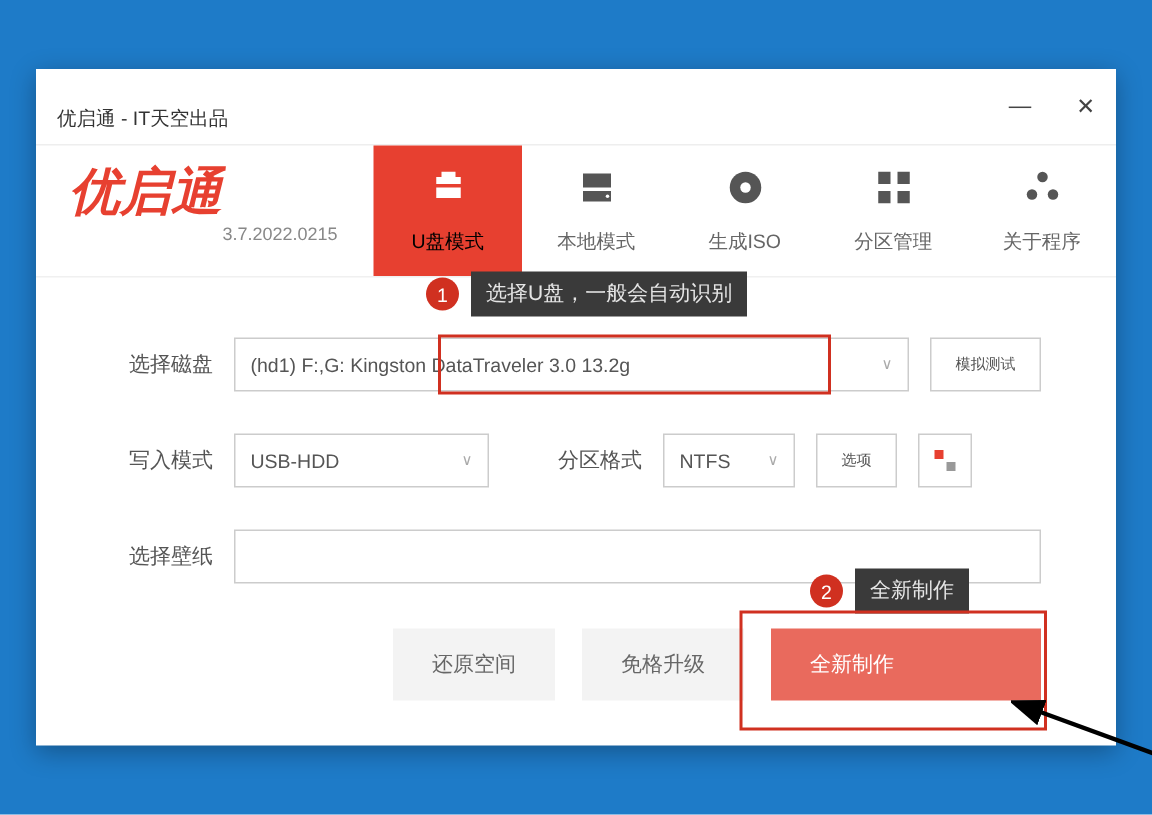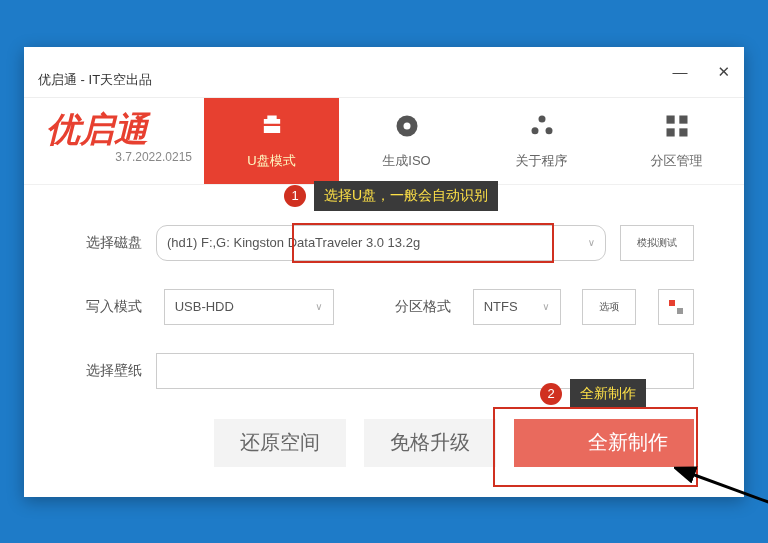--- a/index.html
+++ b/index.html
@@ -3,47 +3,47 @@
   <meta charset="utf-8">
   <style>
     * { margin: 0; padding: 0; box-sizing: border-box; font-family: "Microsoft YaHei", sans-serif; }
     body { background: #1e7bc8; display: flex; align-items: center; justify-content: center; width: 768px; height: 543px; }
     .window { background: #fff; width: 720px; box-shadow: 0 4px 16px rgba(0,0,0,0.3); }
     .titlebar { display: flex; align-items: center; justify-content: space-between; padding: 8px 14px; border-bottom: 1px solid #eee; }
     .titlebar-text { font-size: 13px; color: #333; margin-top: 16px; }
     .titlebar-controls { display: flex; gap: 30px; }
     .tb-btn { font-size: 15px; color: #444; cursor: pointer; }
     .header { display: flex; align-items: stretch; border-bottom: 1px solid #f0f0f0; }
-    .logo-area { padding: 14px 8px 10px 22px; width: 180px; }
+    .logo-area { padding: 14px 20px 10px 22px; width: 225px; }
     .logo-text { font-size: 34px; font-weight: 900; color: #e74030; font-style: italic; line-height: 1; }
     .version { font-size: 12px; color: #888; text-align: right; margin-top: 4px; padding-right: 4px;}
     .tabs { display: flex; flex: 1; }
     .tab { flex: 1; display: flex; flex-direction: column; align-items: center; justify-content: center; padding: 14px 4px; cursor: pointer; gap: 8px; }
     .tab.active { background: #e74030; color: #fff; }
     .tab.active .tab-icon svg { fill: #fff; }
     .tab-icon svg { fill: #555; width: 28px; height: 28px; }
     .tab-label { font-size: 13px; color: #666; }
-    .tab.active .tab-label { color: #fef9c3; }
+    .tab.active .tab-label { color: #000000; }
     .body-area { padding: 30px 50px 30px 50px; position: relative; }
-    .row { display: flex; align-items: center; margin-bottom: 28px; gap: 14px; justify-content: space-between; }
+    .row { display: flex; align-items: center; margin-bottom: 28px; gap: 14px; }
     .label { font-size: 14px; color: #555; width: 68px; text-align: right; }
     .select { border: 1px solid #ccc; height: 36px; display: flex; align-items: center; padding: 0 10px; font-size: 13px; color: #555; background: #fff; position: relative; }
     .select-caret { position: absolute; right: 10px; color: #aaa; font-size: 10px; }
-    .disk-select { flex: 1; border-radius: 11px; }
+    .disk-select { flex: 1; }
     .btn { border: 1px solid #ccc; height: 36px; padding: 0 16px; display: flex; align-items: center; justify-content: center; font-size: 10px; color: #555; cursor: pointer; background: #fff; }
     .btn-sq { width: 36px; padding: 0; }
     .write-select { width: 170px; }
     .fmt-select { width: 88px; }
     .wallpaper-input { flex: 1; border: 1px solid #ccc; height: 36px; background: #fff; }
     .bottom-row { display: flex; justify-content: flex-end; gap: 18px; margin-top: 30px; }
-    .big-btn { height: 48px; padding: 0 26px; background: #f3f3f3; display: flex; align-items: center; justify-content: flex-end; font-size: 20px; color: #666; cursor: pointer; }
+    .big-btn { height: 48px; padding: 0 26px; background: #f3f3f3; display: flex; align-items: center; justify-content: flex-start; font-size: 14px; color: #666; cursor: pointer; }
     .big-btn.primary { background: #e96a5d; color: #fff; min-width: 180px; }
     .callout { position: absolute; display: flex; align-items: center; }
     .callout-num { background: #d03020; color: #fff; width: 22px; height: 22px; border-radius: 50%; display: flex; align-items: center; justify-content: center; font-size: 13px; margin-right: 8px; }
-    .callout-text { background: #3a3a3a; color: #fde047; padding: 6px 10px; font-size: 14px; }
+    .callout-text { background: #3a3a3a; color: #e5e5e5; padding: 6px 10px; font-size: 14px; }
     .callout1 { top: -4px; left: 260px; }
     .callout2 { bottom: 88px; right: 98px; }
     .redbox { position: absolute; border: 2px solid #d03020; pointer-events: none; }
     .redbox1 { top: 38px; left: 268px; width: 262px; height: 40px; }
     .redbox2 { bottom: 10px; right: 46px; width: 205px; height: 80px; }
     .arrow { position: absolute; bottom: -14px; right: -40px; }
     .sq-icon { display: inline-block; width: 14px; height: 14px; }
     .sq-icon::before { content:""; display:block; width:6px; height:6px; background:#e74030; position:relative; top:0; left:0;}
     .sq-icon::after { content:""; display:block; width:6px; height:6px; background:#999; position:relative; top:2px; left:8px;}
   </style>
@@ -69,46 +69,55 @@
         <span class="tab-icon">
           <svg viewBox="0 0 24 24">
               <path d="M5 6h14v4H5zM5 12h14v6H5zM8 3h8v3H8z"></path>
             </svg>
         </span>
         <span class="tab-label">U盘模式</span>
       </div>
       <div class="tab">
         <span class="tab-icon">
           <svg viewBox="0 0 24 24">
+              <path d="M4 14h16v6H4zM4 4h16l0 8H4z"></path>
+              <circle cx="18" cy="17" r="1" fill="#fff"></circle>
+            </svg>
+        </span>
+        <span class="tab-label">本地模式</span>
+      </div>
+      <div class="tab">
+        <span class="tab-icon">
+          <svg viewBox="0 0 24 24">
               <circle cx="12" cy="12" r="9"></circle>
               <circle cx="12" cy="12" r="3" fill="#fff"></circle>
             </svg>
         </span>
         <span class="tab-label">生成ISO</span>
-      </div>
-      <div class="tab">
-        <span class="tab-icon">
-          <svg viewBox="0 0 24 24">
-              <circle cx="12" cy="6" r="3"></circle>
-              <circle cx="6" cy="16" r="3"></circle>
-              <circle cx="18" cy="16" r="3"></circle>
-            </svg>
-        </span>
-        <span class="tab-label">关于程序</span>
       </div>
       <div class="tab">
         <span class="tab-icon">
           <svg viewBox="0 0 24 24">
               <rect x="3" y="3" width="7" height="7"></rect>
               <rect x="14" y="3" width="7" height="7"></rect>
               <rect x="3" y="14" width="7" height="7"></rect>
               <rect x="14" y="14" width="7" height="7"></rect>
             </svg>
         </span>
         <span class="tab-label">分区管理</span>
+      </div>
+      <div class="tab">
+        <span class="tab-icon">
+          <svg viewBox="0 0 24 24">
+              <circle cx="12" cy="6" r="3"></circle>
+              <circle cx="6" cy="16" r="3"></circle>
+              <circle cx="18" cy="16" r="3"></circle>
+            </svg>
+        </span>
+        <span class="tab-label">关于程序</span>
       </div>
     </div>
   </div>
 
   <div class="body-area">
 
     <div class="callout callout1">
       <div class="callout-num">1</div>
       <div class="callout-text">选择U盘，一般会自动识别</div>
     </div>

